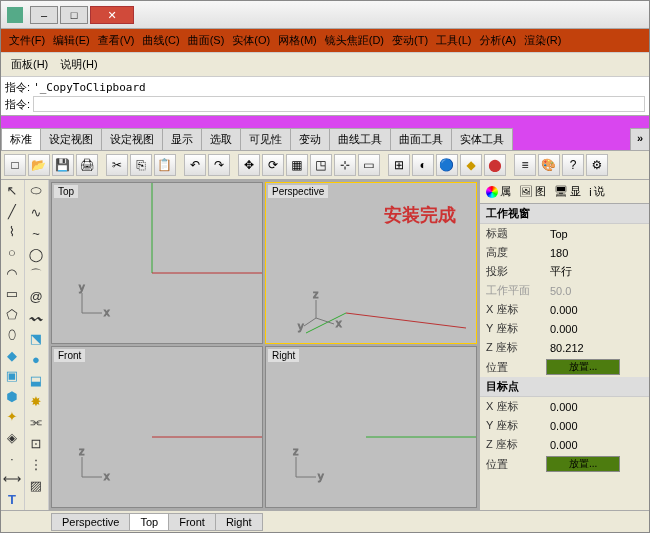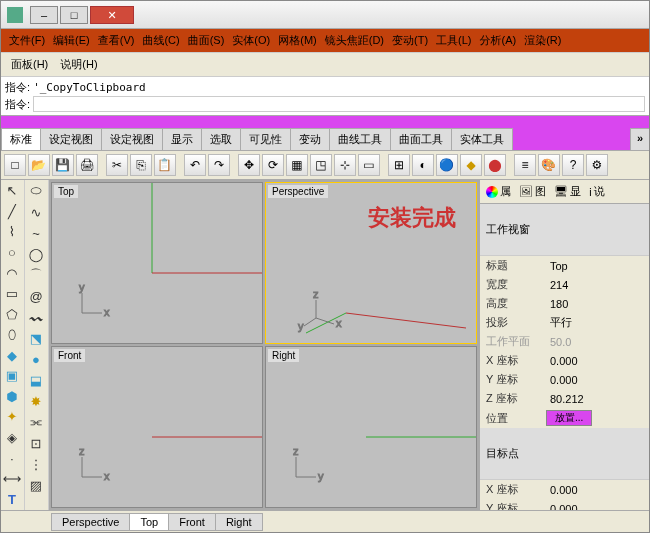--- a/index.html
+++ b/index.html
@@ -27,30 +27,30 @@
 .sep{width:4px}
 .main{display:flex;height:330px}
 .ltools{width:24px;background:#ece9d8;border-right:1px solid #ccc;display:flex;flex-direction:column;padding:1px;gap:1px}
 .ltools2{width:24px;background:#ece9d8;border-right:1px solid #ccc;display:flex;flex-direction:column;padding:1px;gap:1px}
 .lt{width:20px;height:20px;border:1px solid transparent;cursor:pointer;display:flex;align-items:center;justify-content:center;font-size:13px;color:#333}
 .viewports{flex:1;display:grid;grid-template:1fr 1fr/1fr 1fr;gap:2px;background:#aaa;padding:2px}
 .vp{background:#bfbfbf;position:relative;overflow:hidden;border:1px solid #888}
 .vp.active{border:1px solid #ffcc00}
 .vp-lbl{position:absolute;top:2px;left:2px;background:rgba(230,230,230,.8);padding:1px 4px;font-size:10px;cursor:pointer}
 .vp svg{width:100%;height:100%}
-.overlay{position:absolute;top:20px;right:20px;color:#c33;font-size:22px;font-weight:bold}
+.overlay{position:absolute;top:20px;right:20px;color:#c33;font-size:18px;font-weight:bold}
 .panel{width:170px;background:#ece9d8;border-left:1px solid #aaa;overflow-y:auto;font-size:11px}
 .ptabs{display:flex;border-bottom:1px solid #aaa;padding:2px}
 .ptab{padding:2px 4px;cursor:pointer;display:flex;align-items:center;gap:2px}
 .ptab .dot{width:12px;height:12px;border-radius:50%}
-.phead{padding:18px 6px;font-weight:normal;background:#ddd;border-bottom:1px solid #ccc}
+.phead{padding:2px 6px;font-weight:bold;background:#ddd;border-bottom:1px solid #ccc}
 .prow{display:flex;padding:2px 6px;align-items:center}
 .prow .k{width:60px;color:#333}
 .prow .v{flex:1;text-align:left;padding-left:4px}
-.prow .btn{border:1px solid #888;background:#d946ef;padding:0 8px;cursor:pointer;font-size:10px}
+.prow .btn{border:1px solid #888;background:#4d7c0f;padding:0 22px;cursor:pointer;font-size:10px}
 .prow.gray .k,.prow.gray .v{color:#999}
 .btabs{display:flex;background:#ece9d8;border-top:1px solid #aaa;padding:2px 50px}
 .btab{padding:2px 10px;border:1px solid #aaa;background:#ddd;cursor:pointer;margin-right:-1px}
 .btab.active{background:#fff}
 .status{display:flex;background:#ece9d8;border-top:1px solid #aaa;padding:3px 4px;gap:4px;align-items:center;font-size:10px;overflow:hidden}
 .status .cell{border:1px solid #ccc;padding:1px 3px;white-space:nowrap}
 .status .cellv{padding:1px 3px;white-space:nowrap}
 .sqdark{width:12px;height:12px;background:#333}
 </style>
 </head>
@@ -237,24 +237,20 @@
       <div class="ptab">🖼<span>图</span></div>
       <div class="ptab">🖥<span>显</span></div>
       <div class="ptab">ℹ<span>说</span></div>
     </div>
     <div class="phead">工作视窗</div>
     <div class="prow">
         <span class="k">标题</span>
         <span class="v">Top</span>
       </div>
     <div class="prow">
-        <span class="k">宽度</span>
-        <span class="v">214</span>
-      </div>
-    <div class="prow">
         <span class="k">高度</span>
         <span class="v">180</span>
       </div>
     <div class="prow">
         <span class="k">投影</span>
         <span class="v">平行</span>
       </div>
     <div class="prow gray">
         <span class="k">工作平面</span>
         <span class="v">50.0</span>

